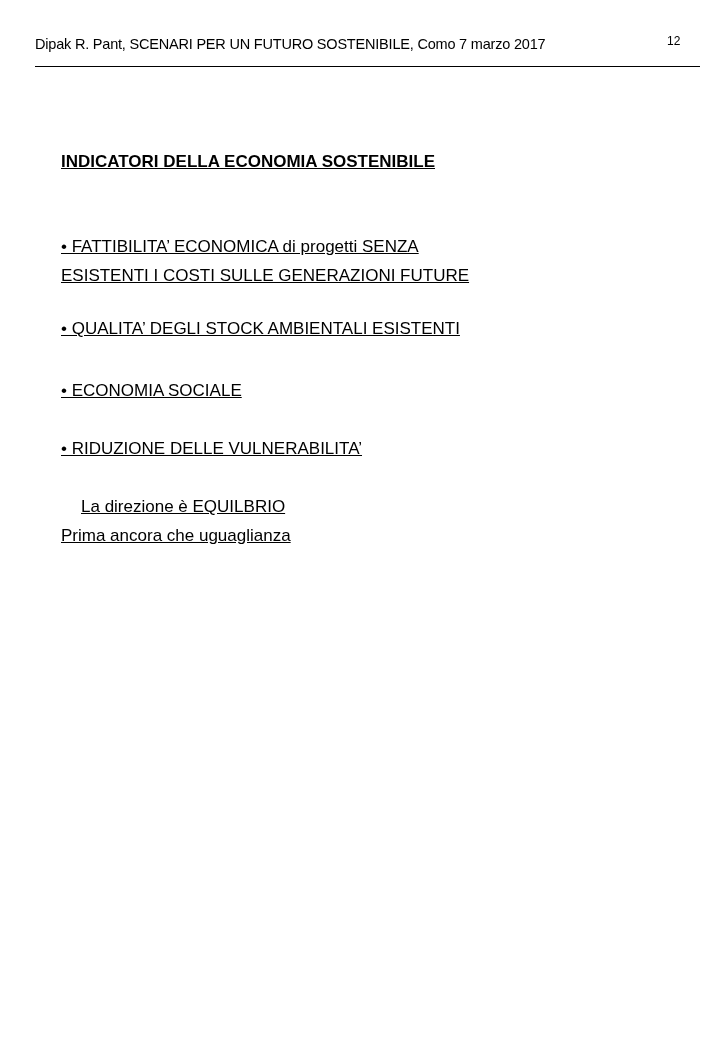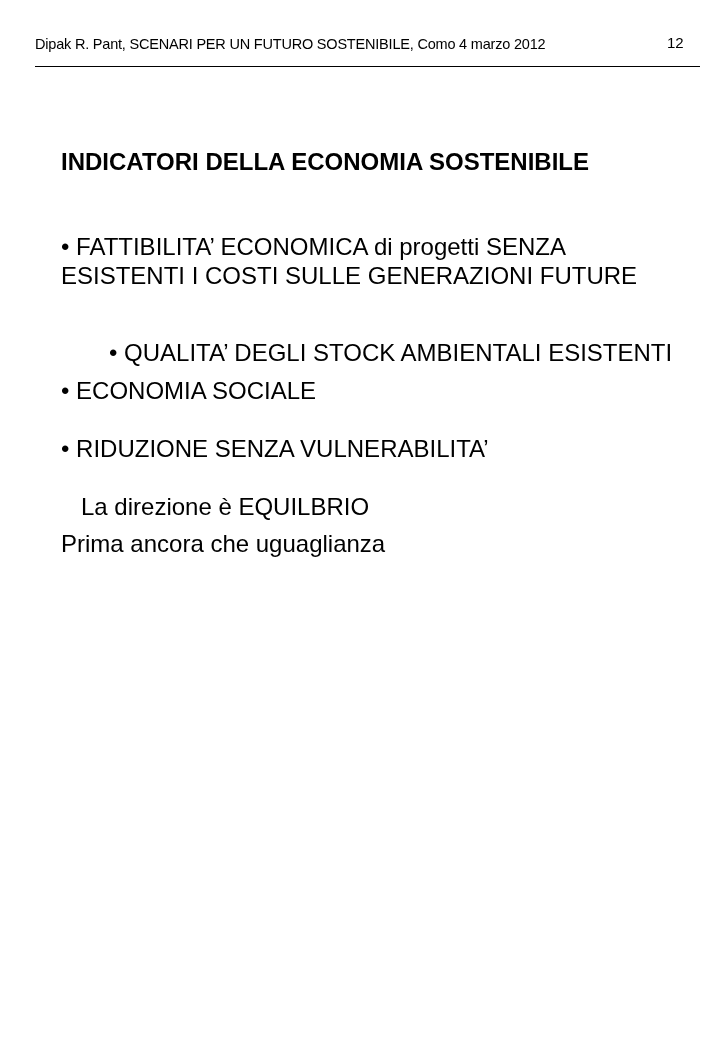--- a/index.html
+++ b/index.html
@@ -1,37 +1,37 @@
 <!DOCTYPE html>
 <html><head>
   <meta charset="utf-8">
   <style>
     html, body { margin:0; padding:0; background:#ffffff; }
     body { width:720px; height:1040px; position:relative; overflow:hidden;
            font-family:"Liberation Sans", sans-serif; color:#000; }
     .header-text { position:absolute; left:35px; top:36px; font-size:14.5px; letter-spacing:-0.2px; white-space:nowrap; }
-    .page-num { position:absolute; left:667px; top:34px; font-size:15px; }
+    .page-num { position:absolute; left:667px; top:34px; font-size:12px; }
     .rule { position:absolute; left:35px; top:66px; width:665px; height:1px; background:#000; }
-    .line { position:absolute; left:61px; font-size:24px; white-space:nowrap; line-height:26px; }
+    .line { position:absolute; left:61px; font-size:17px; white-space:nowrap; line-height:26px;text-decoration:underline; }
     .title { font-weight:bold; }
   </style>
 </head>
 <body>
 
 <div>
-  <div class="header-text">Dipak R. Pant, SCENARI PER UN FUTURO SOSTENIBILE, Como 4 marzo 2012</div>
+  <div class="header-text">Dipak R. Pant, SCENARI PER UN FUTURO SOSTENIBILE, Como 7 marzo 2017</div>
   <div class="page-num">12</div>
   <div class="rule"></div>
 </div>
 
 <div>
   <div class="line title" style="top:149px;">INDICATORI DELLA ECONOMIA SOSTENIBILE</div>
 
   <div class="line" style="top:234px;">•  FATTIBILITA’ ECONOMICA di progetti SENZA</div>
   <div class="line" style="top:263px;">ESISTENTI I COSTI SULLE GENERAZIONI FUTURE</div>
 
-  <div class="line" style="top:340px;margin-left:48px;">• QUALITA’ DEGLI STOCK AMBIENTALI ESISTENTI</div>
+  <div class="line" style="top:316px;">• QUALITA’ DEGLI STOCK AMBIENTALI ESISTENTI</div>
   <div class="line" style="top:378px;">• ECONOMIA SOCIALE</div>
-  <div class="line" style="top:436px;">• RIDUZIONE SENZA VULNERABILITA’</div>
+  <div class="line" style="top:436px;">• RIDUZIONE DELLE VULNERABILITA’</div>
 
   <div class="line" style="top:494px;margin-left:20px;">La direzione è EQUILBRIO</div>
-  <div class="line" style="top:523px;margin-top:8px;">Prima ancora che uguaglianza</div>
+  <div class="line" style="top:523px;">Prima ancora che uguaglianza</div>
 </div>
 
 </body></html>

